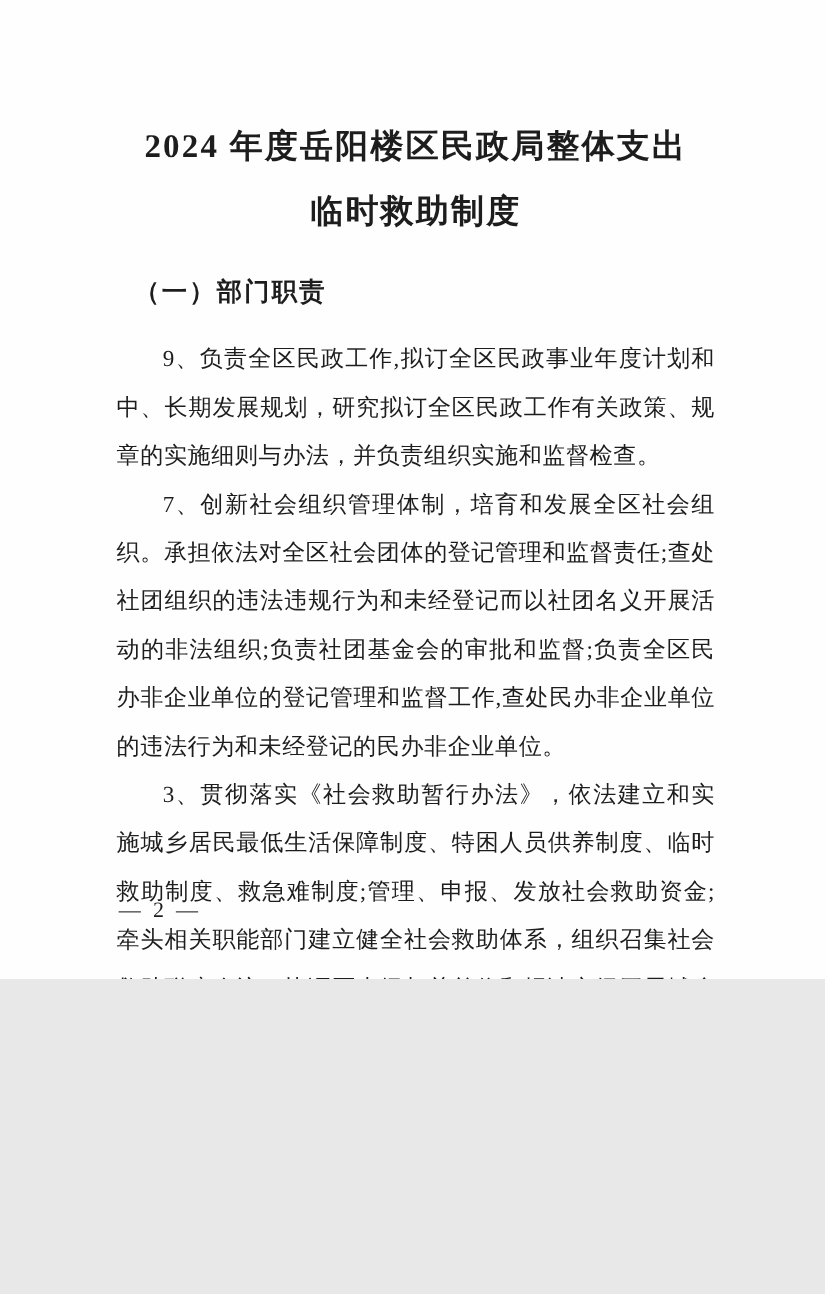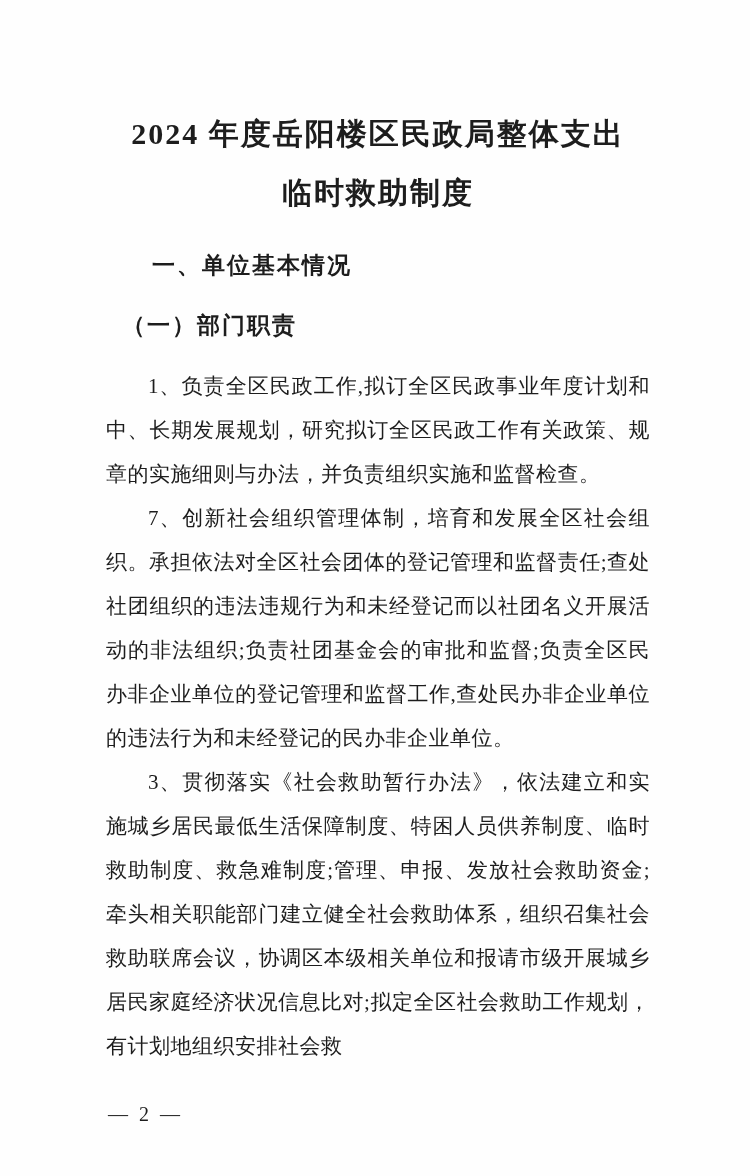--- a/index.html
+++ b/index.html
@@ -3,21 +3,21 @@
 <meta charset="utf-8">
 <style>
   html, body {
     margin: 0;
     padding: 0;
     background: #e8e8e8;
   }
   .page {
     position: relative;
     width: 750px;
-    height: 1176px;
+    height: 890px;
     margin: 0 auto;
     box-sizing: border-box;
     background: var(--paper, #fefefe);
     color: var(--ink, #1d1d1d);
     font-family: "Liberation Serif", "DejaVu Serif", serif;
     padding: 104px 100px 0 106px;
     overflow: hidden;
   }
   .doc-title {
     margin: 0 0 22px 0;
@@ -69,25 +69,24 @@
 </head>
 <body>
 
 <div class="page" style="--paper: #fefefe; --ink: #1d1d1d;">
 
   <h1 class="doc-title">
     <span class="title-line">2024 年度岳阳楼区民政局整体支出</span>
     <span class="title-line">临时救助制度</span>
   </h1>
 
-  <h2 class="section-heading">一、单位基本情况</h2>
 
   <h3 class="subsection-heading">（一）部门职责</h3>
 
-  <p class="body-para">1、负责全区民政工作,拟订全区民政事业年度计划和中、长期发展规划，研究拟订全区民政工作有关政策、规章的实施细则与办法，并负责组织实施和监督检查。</p>
+  <p class="body-para">9、负责全区民政工作,拟订全区民政事业年度计划和中、长期发展规划，研究拟订全区民政工作有关政策、规章的实施细则与办法，并负责组织实施和监督检查。</p>
 
   <p class="body-para">7、创新社会组织管理体制，培育和发展全区社会组织。承担依法对全区社会团体的登记管理和监督责任;查处社团组织的违法违规行为和未经登记而以社团名义开展活动的非法组织;负责社团基金会的审批和监督;负责全区民办非企业单位的登记管理和监督工作,查处民办非企业单位的违法行为和未经登记的民办非企业单位。</p>
 
   <p class="body-para">3、贯彻落实《社会救助暂行办法》，依法建立和实施城乡居民最低生活保障制度、特困人员供养制度、临时救助制度、救急难制度;管理、申报、发放社会救助资金;牵头相关职能部门建立健全社会救助体系，组织召集社会救助联席会议，协调区本级相关单位和报请市级开展城乡居民家庭经济状况信息比对;拟定全区社会救助工作规划，有计划地组织安排社会救</p>
 
   <div class="page-number">— 2 —</div>
 
 </div>
 
 </body></html>

